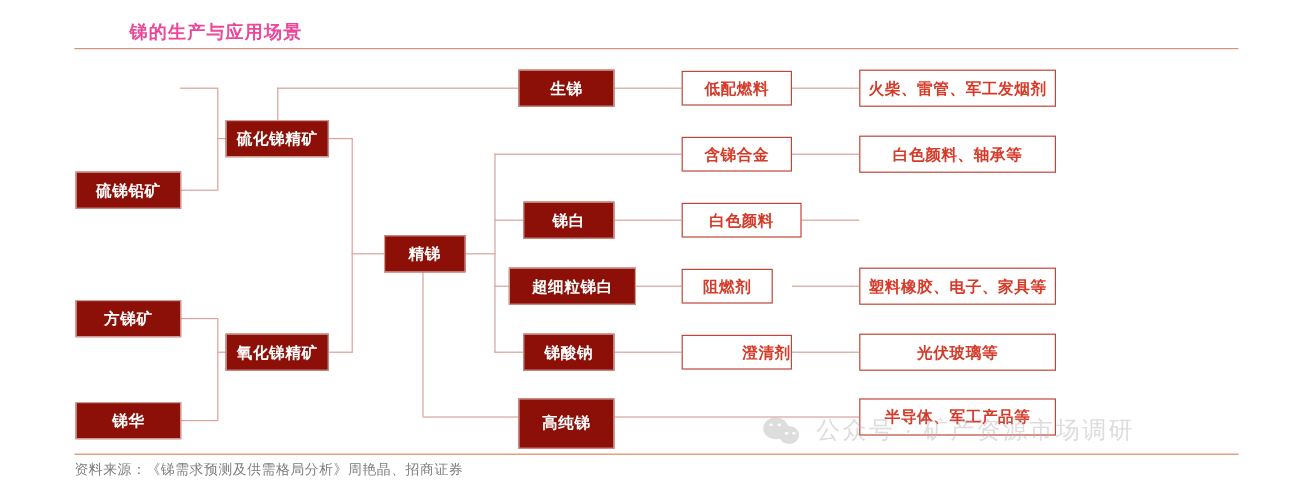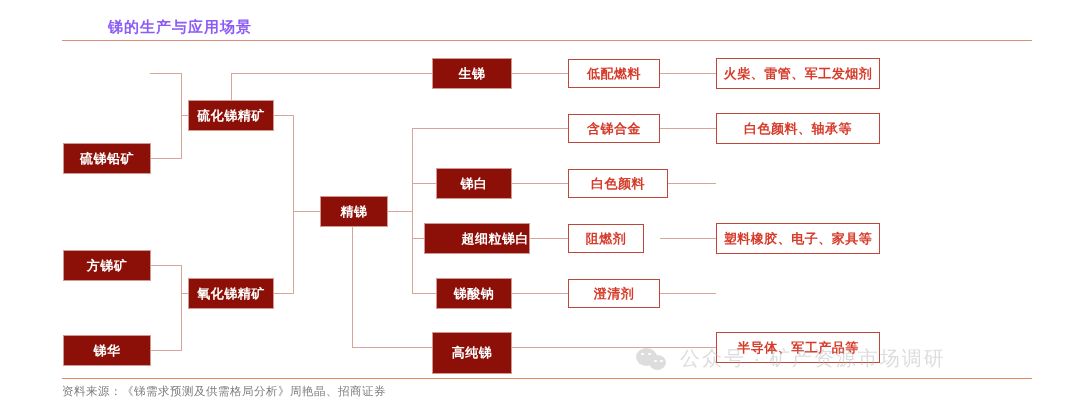--- a/index.html
+++ b/index.html
@@ -9,21 +9,21 @@
     font-family:"Liberation Sans","DejaVu Sans",sans-serif;
     overflow:hidden;
     position:relative;
   }
   #canvas{position:absolute;left:0;top:0;width:1080px;height:414px;}
 
   
   .title{
     position:absolute;left:108px;top:18px;
     font-family:"Liberation Serif","DejaVu Serif",serif;
-    font-size:15px;font-weight:700;color:#8b5cf6;
+    font-size:15px;font-weight:700;color:#ec4899;
     letter-spacing:1px;white-space:nowrap;
   }
   .title-rule{
     position:absolute;left:62px;top:40px;width:970px;height:1px;
     background:#d98f7a;
   }
 
   
   .footer-rule{
     position:absolute;left:62px;top:378px;width:970px;height:1px;
@@ -148,21 +148,21 @@
   <div class="node filled" style="left:320px;top:196px;width:68px;height:31px;">
     <span>精锑</span>
   </div>
 
   <div class="node filled" style="left:432px;top:58px;width:80px;height:31px;">
     <span>生锑</span>
   </div>
   <div class="node filled" style="left:436px;top:168px;width:76px;height:31px;">
     <span>锑白</span>
   </div>
-  <div class="node filled" style="left:424px;top:223px;width:106px;height:31px;justify-content:flex-end;">
+  <div class="node filled" style="left:424px;top:223px;width:106px;height:31px;">
     <span>超细粒锑白</span>
   </div>
   <div class="node filled" style="left:436px;top:278px;width:76px;height:31px;">
     <span>锑酸钠</span>
   </div>
   <div class="node filled" style="left:432px;top:332px;width:80px;height:42px;">
     <span>高纯锑</span>
   </div>
 
   <div class="node outline" style="left:568px;top:59px;width:92px;height:29px;">
@@ -170,32 +170,35 @@
   </div>
   <div class="node outline" style="left:568px;top:114px;width:92px;height:29px;">
     <span>含锑合金</span>
   </div>
   <div class="node outline" style="left:568px;top:169px;width:100px;height:29px;">
     <span>白色颜料</span>
   </div>
   <div class="node outline" style="left:568px;top:224px;width:76px;height:29px;">
     <span>阻燃剂</span>
   </div>
-  <div class="node outline" style="left:568px;top:279px;width:92px;height:29px;">
+  <div class="node outline" style="left:568px;top:279px;width:92px;height:29px;justify-content:flex-end;">
     <span>澄清剂</span>
   </div>
 
   <div class="node outline" style="left:716px;top:58px;width:164px;height:31px;">
     <span>火柴、雷管、军工发烟剂</span>
   </div>
   <div class="node outline" style="left:716px;top:113px;width:164px;height:31px;">
     <span>白色颜料、轴承等</span>
   </div>
   <div class="node outline" style="left:716px;top:223px;width:164px;height:31px;">
     <span>塑料橡胶、电子、家具等</span>
+  </div>
+  <div class="node outline" style="left:716px;top:278px;width:164px;height:31px;">
+    <span>光伏玻璃等</span>
   </div>
   <div class="node outline" style="left:716px;top:332px;width:164px;height:31px;">
     <span>半导体、军工产品等</span>
   </div>
 
   <div class="watermark">
     <div class="wm-logo">
       <div class="b1"></div>
       <div class="b2"></div>
       <div class="d" style="left:5px;top:7px;"></div>

